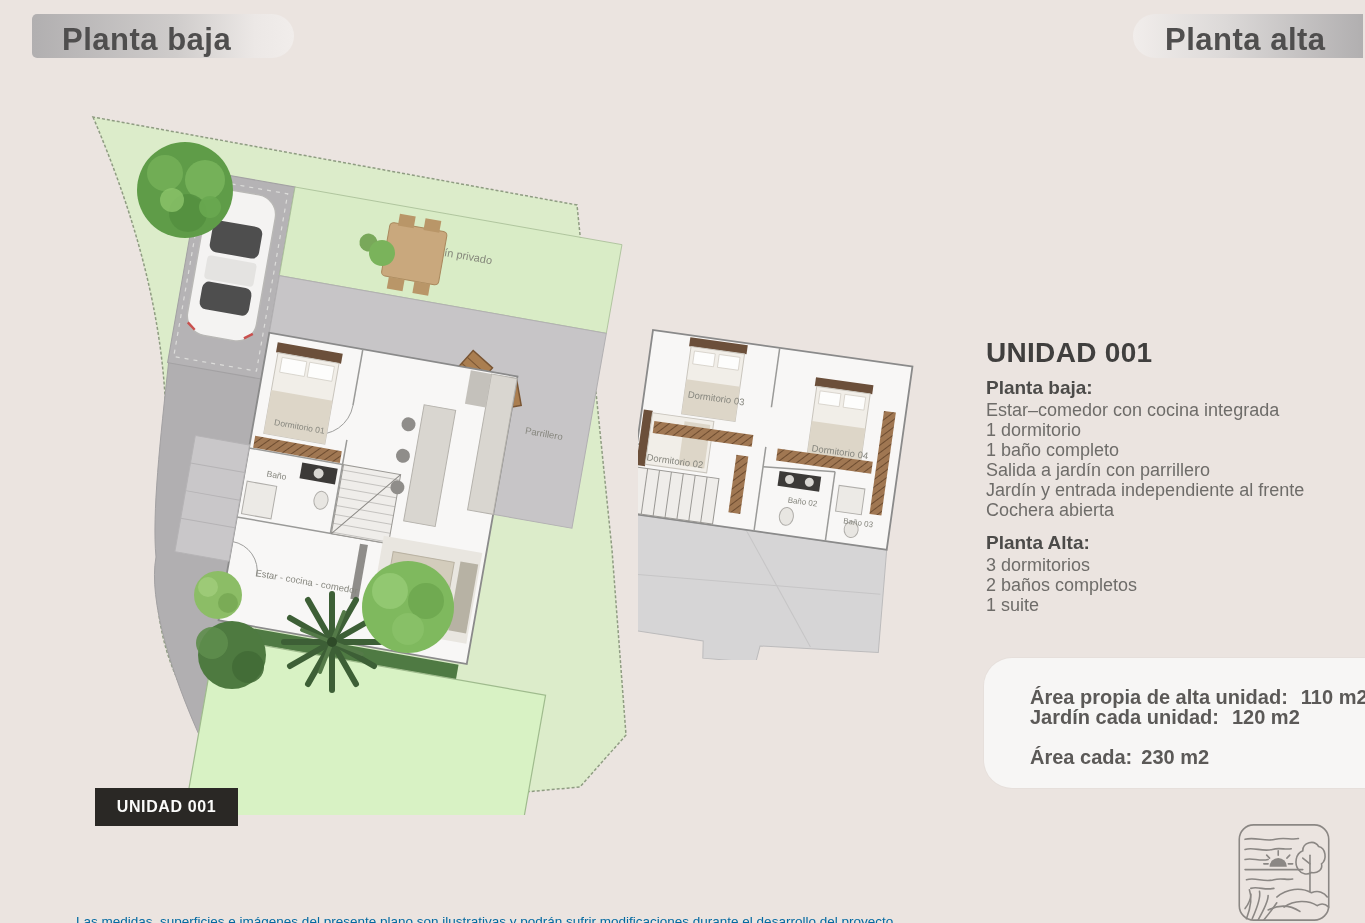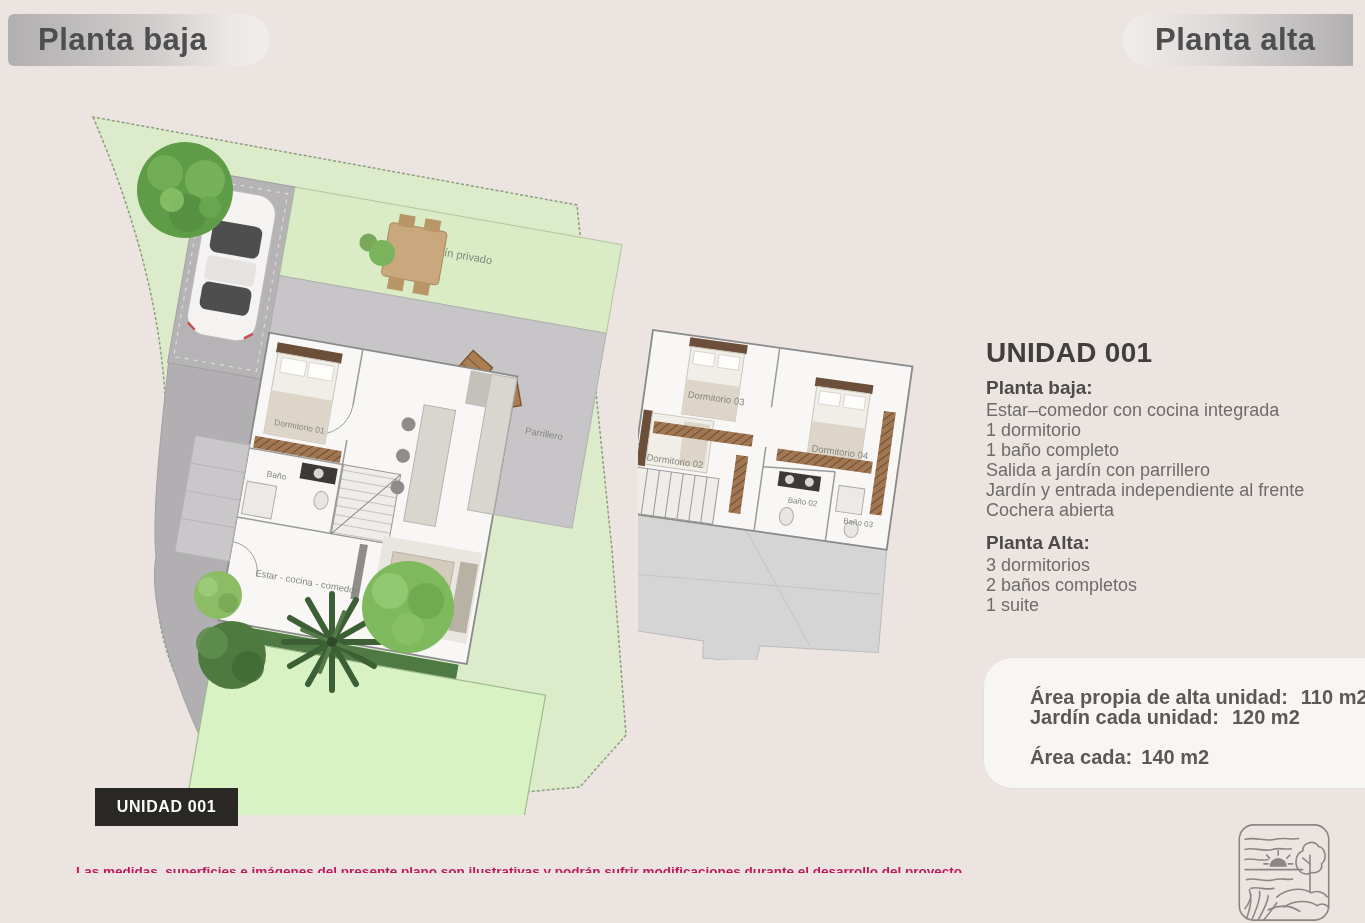--- a/index.html
+++ b/index.html
@@ -6,30 +6,30 @@
   body{
     width:1365px;height:923px;position:relative;overflow:hidden;
     background:#ebe4e0;
     font-family:"Liberation Sans", sans-serif;
     color:#4a4948;
   }
   .abs{position:absolute;}
 
   
   .pill{
-    position:absolute;top:14px;height:52px;line-height:52px;
-    font-size:31px;font-weight:bold;color:#4f4e4e;letter-spacing:.5px;
+    position:absolute;top:14px;height:44px;line-height:52px;
+    font-size:31px;font-weight:bold;color:#4f4e4e;letter-spacing:.5px;margin-left:24px;
   }
   .pill-left{
     left:8px;width:232px;padding-left:30px;
     background:linear-gradient(90deg,#b1afb0 0%,#cfcccb 55%,#ece8e6 85%,#f1edeb 100%);
     border-radius:6px 26px 26px 6px;
   }
   .pill-right{
-    right:12px;width:198px;padding-left:32px;
+    right:2px;width:198px;padding-left:32px;
     background:linear-gradient(90deg,#f1edeb 0%,#dcd9d8 40%,#b1afb0 100%);
     border-radius:26px 0 0 26px;
   }
 
   
   .unit-title{position:absolute;left:986px;top:318px;font-size:28px;font-weight:bold;color:#403f3e;letter-spacing:.3px;}
   .info-heading{font-size:19px;font-weight:bold;color:#4c4b49;margin:0 0 1px 0;}
   .info-item{font-size:18px;color:#6e6c69;line-height:20px;margin:0;}
   .pb-block{position:absolute;left:986px;top:377px;width:392px;}
   .pa-block{position:absolute;left:986px;top:532px;width:392px;}
@@ -45,22 +45,22 @@
 
   
   .unit-badge{
     position:absolute;left:95px;top:788px;width:143px;height:38px;
     background:#2a2825;color:#fbfbfa;font-size:16px;font-weight:bold;
     letter-spacing:.6px;text-align:center;line-height:38px;
   }
 
   
   .disclaimer{
-    position:absolute;left:76px;top:864px;width:920px;height:9px;overflow:hidden;
-    font-size:13.5px;color:#be185d;font-weight:bold;
+    position:absolute;left:76px;top:914px;width:920px;height:9px;overflow:hidden;
+    font-size:13.5px;color:#0369a1;
   }
 
   svg text{font-family:"Liberation Sans",sans-serif;}
 </style>
 </head>
 <body>
 
 <div class="pill pill-left">
   <span>Planta baja</span>
 </div>
@@ -335,21 +335,21 @@
 </div>
 
 <div class="area-box">
   <div class="area-line" style="top:28px;">
     <span>Área propia de alta unidad:</span><span class="val">110 m2</span>
   </div>
   <div class="area-line" style="top:48px;">
     <span>Jardín cada unidad:</span><span class="val">120 m2</span>
   </div>
   <div class="area-line" style="top:88px;">
-    <span>Área cada:</span><span class="val" style="margin-left:9px;">140 m2</span>
+    <span>Área cada:</span><span class="val" style="margin-left:9px;">230 m2</span>
   </div>
 </div>
 
 <div class="unit-badge">UNIDAD 001</div>
 
 <svg class="abs" style="left:1218px;top:822px;" width="132" height="101" viewBox="0 0 132 140">
   <g fill="none" stroke="#8b8784" stroke-width="2.2" stroke-linecap="round">
     <rect x="4" y="4" width="124" height="132" rx="20"></rect>
 
     <path d="M 12 24 C 26 20 40 28 54 24 C 66 21 76 25 86 23"></path>

